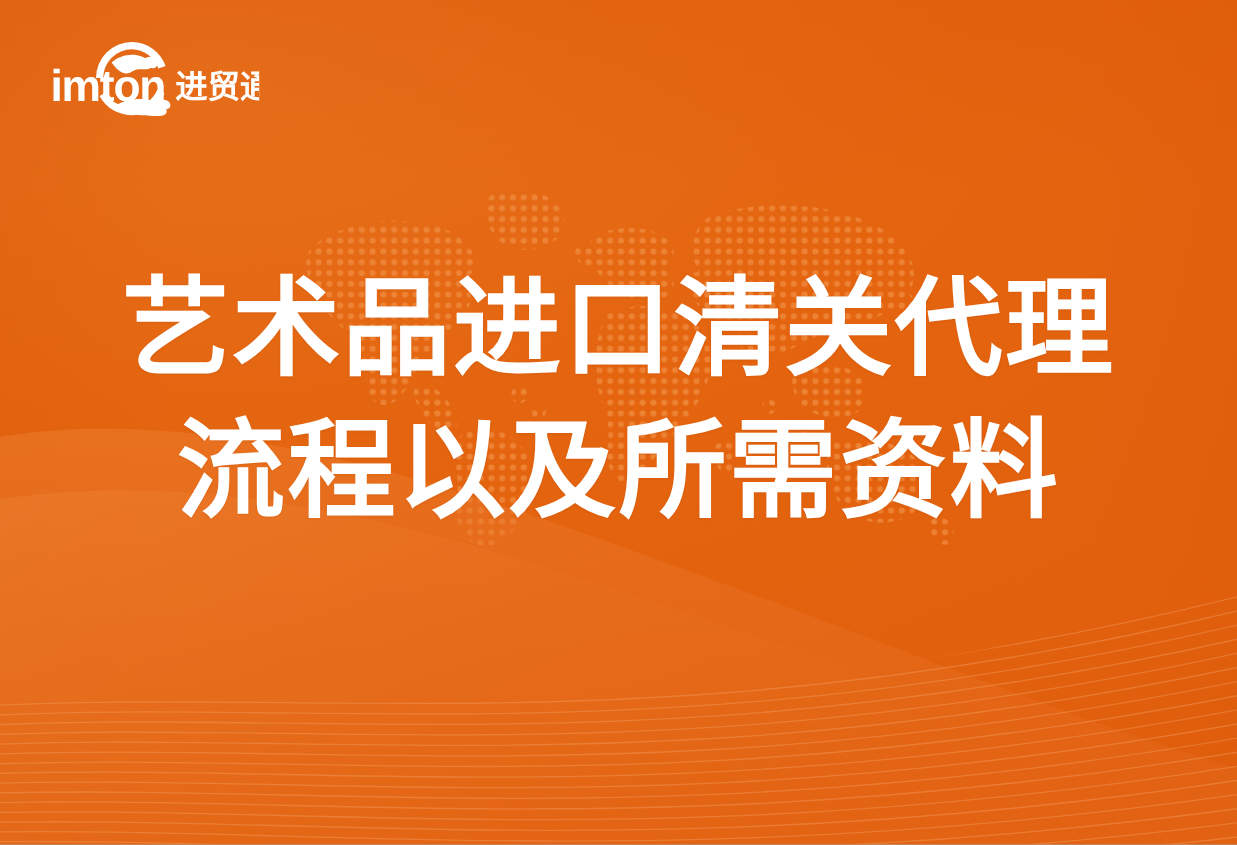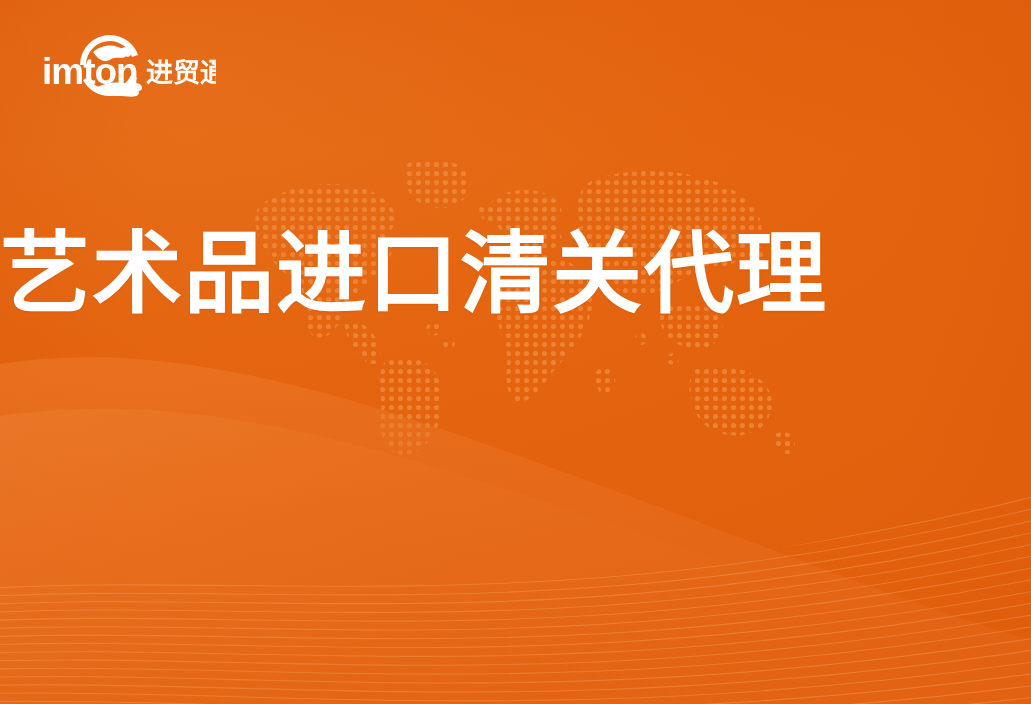--- a/index.html
+++ b/index.html
@@ -63,23 +63,23 @@
     width: 178px;
     height: 78px;
   }
 
   
   .headline {
     position: absolute;
     left: 0;
     top: 216px;
     width: 1031px;
+    text-align: center;
     color: #ffffff;
     z-index: 6;
-    font-family: Liberation Serif, serif;
   }
 
   .headline .line {
     display: block;
     font-size: 90px;
     line-height: 118px;
     font-weight: 700;
     letter-spacing: 2px;
     white-space: nowrap;
     text-shadow: 0 1px 2px rgba(150,55,5,0.14);
@@ -226,15 +226,16 @@
       <path d="M95,58 C99,56 104,58 104,62 C104,65 100,66 97,64
                C94,62 92,59 95,58 Z"></path>
     </g>
     <text x="4" y="58" fill="#ffffff" font-family="'Liberation Sans', sans-serif" font-size="37" font-weight="700" letter-spacing="-1">imton</text>
     <text x="108" y="56" fill="#ffffff" font-family="'Liberation Sans', sans-serif" font-size="27" font-weight="700" letter-spacing="0">进贸通</text>
     <text x="191.0" y="32" fill="#ffffff" font-family="'Liberation Sans', sans-serif" font-size="11">®</text>
   </svg>
 
   <div class="headline">
     <span class="line">艺术品进口清关代理</span>
+    <span class="line">流程以及所需资料</span>
   </div>
 
 </div>
 
 </body></html>

